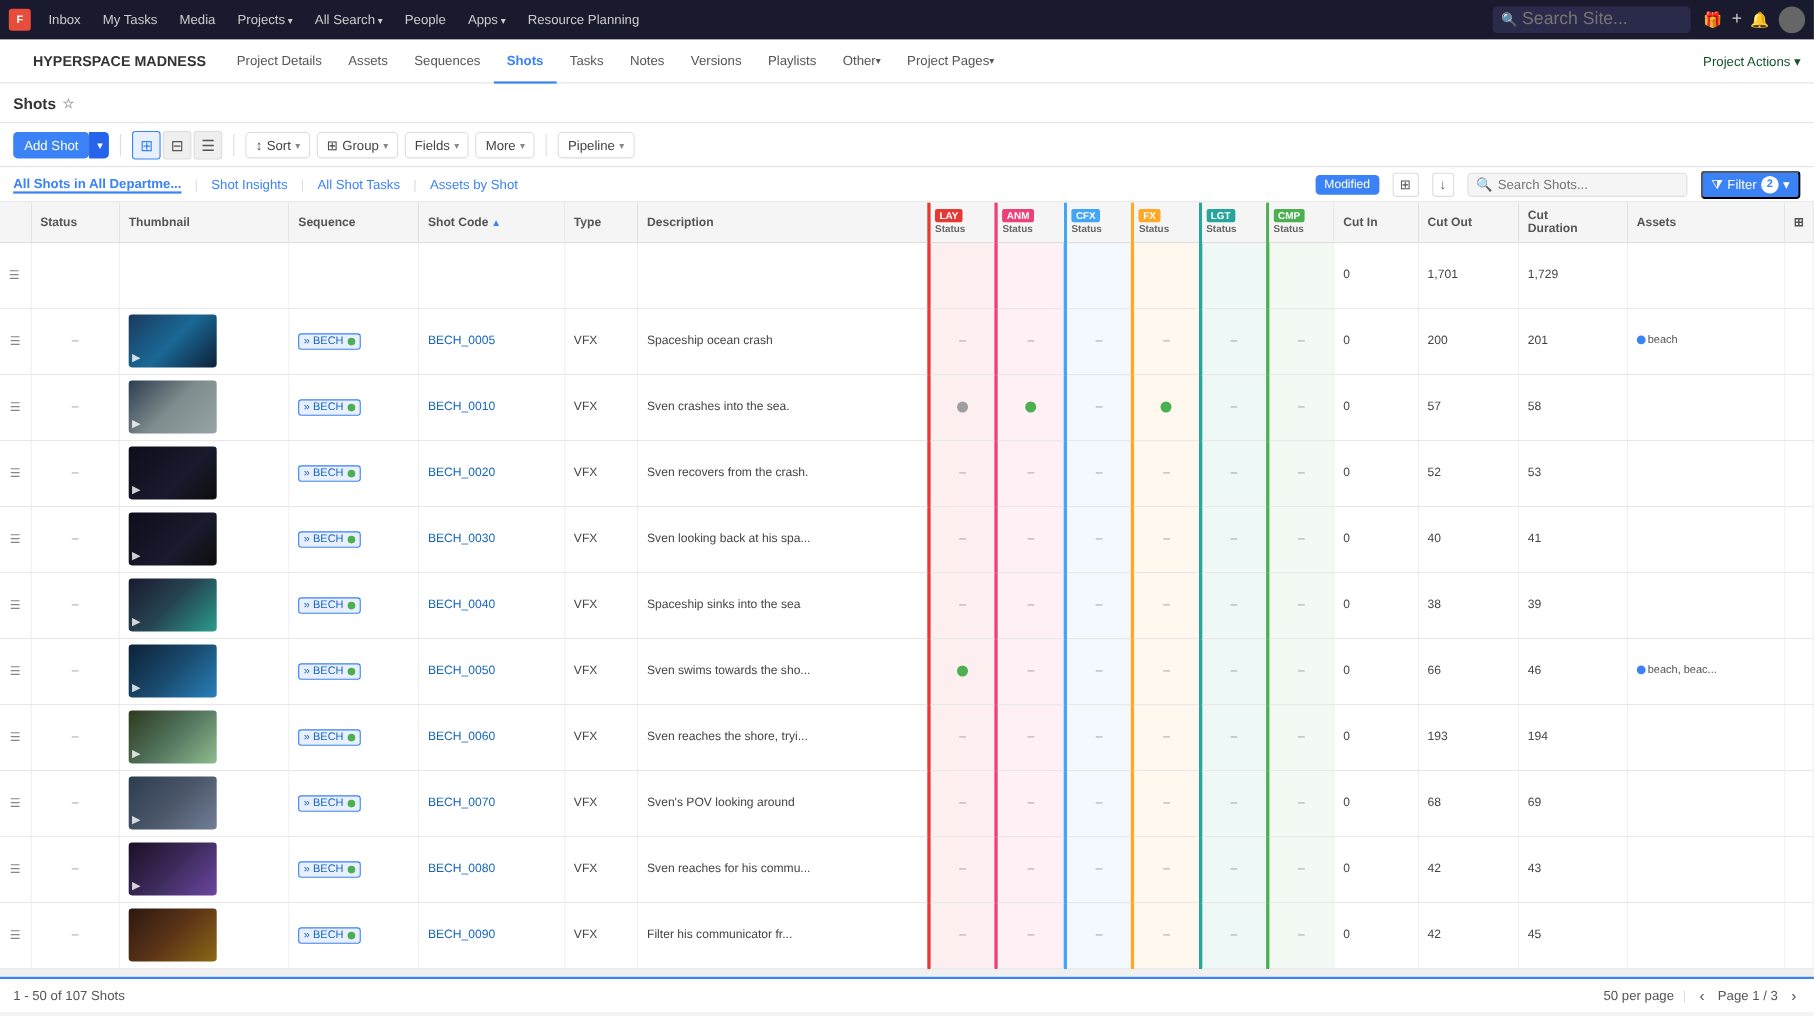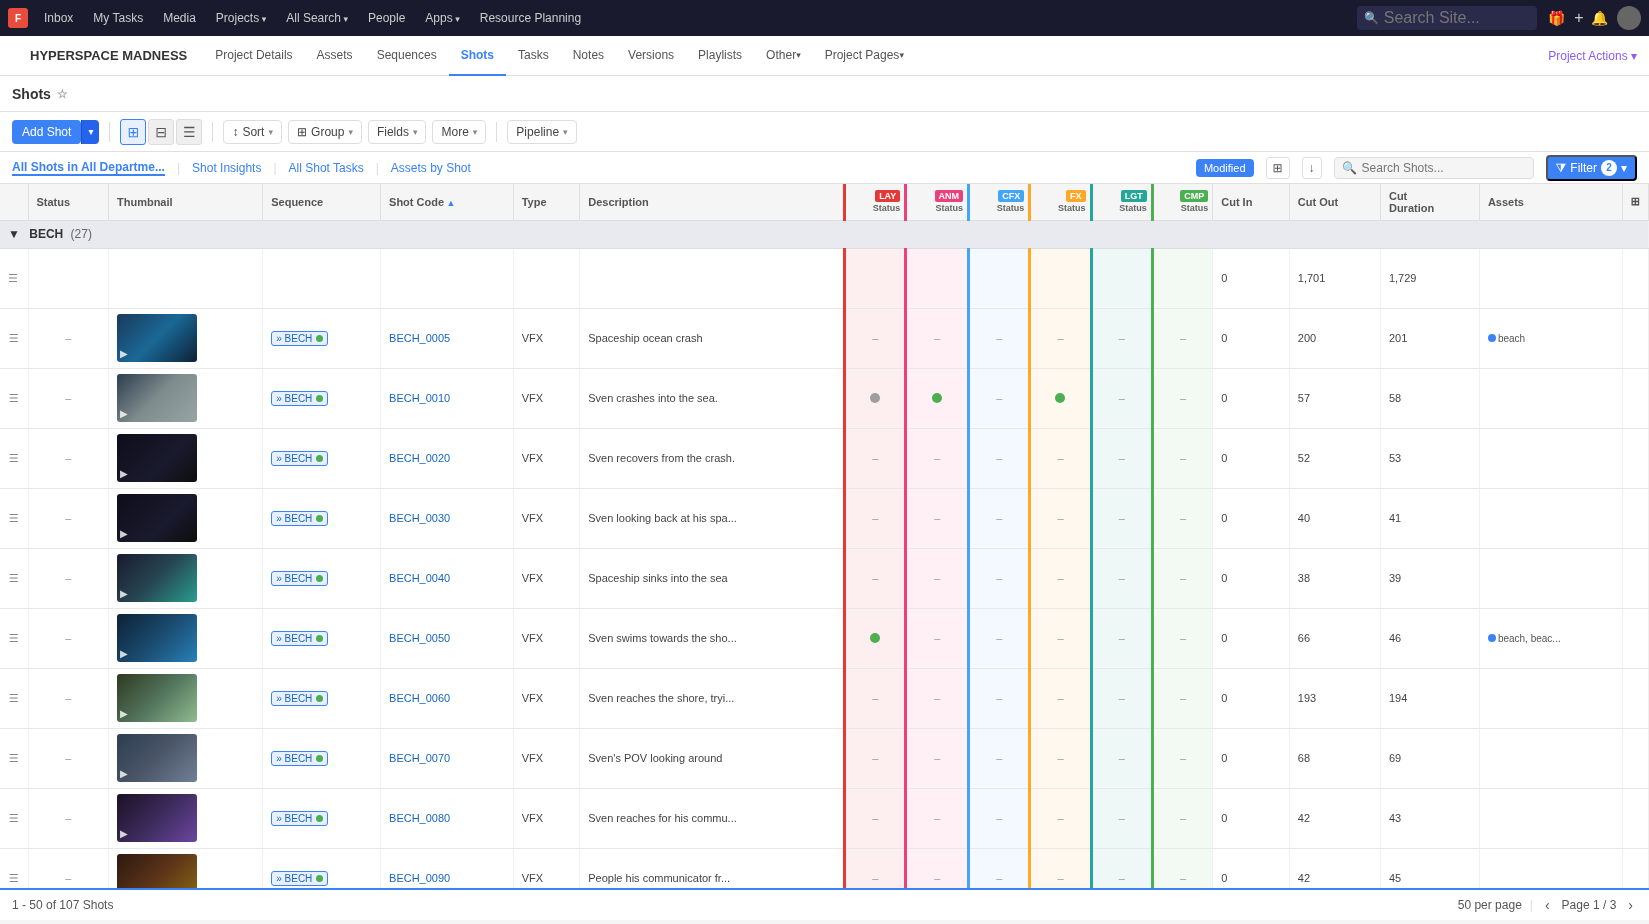--- a/index.html
+++ b/index.html
@@ -18,21 +18,21 @@
     .top-nav-icons { display: flex; align-items: center; gap: 8px; margin-left: 8px; }
     .top-nav-icon { color: #ccc; cursor: pointer; font-size: 14px; }
 
     
     .project-nav { display: flex; align-items: center; height: 40px; background: #fff; border-bottom: 1px solid #ddd; padding: 0 12px; gap: 0; }
     .project-title { font-weight: 700; font-size: 13px; color: #333; margin-right: 16px; white-space: nowrap; padding-left: 18px; }
     .project-nav-item { padding: 0 12px; height: 40px; display: flex; align-items: center; font-size: 12px; color: #555; cursor: pointer; border-bottom: 2px solid transparent; white-space: nowrap; }
     .project-nav-item.active { color: #3b82f6; border-bottom: 2px solid #3b82f6; font-weight: 600; }
     .project-nav-item.has-arrow::after { content: ' ▾'; font-size: 9px; }
     .project-nav-spacer { flex: 1; }
-    .project-actions-btn { font-size: 12px; color: #8b5cf6; cursor: pointer; }
+    .project-actions-btn { font-size: 12px; color: #14532d; cursor: pointer; }
 
     
     .page-header { display: flex; align-items: center; height: 36px; background: #fff; padding: 0 12px; border-bottom: 1px solid #e0e0e0; }
     .page-header-title { font-size: 14px; font-weight: 600; color: #333; display: flex; align-items: center; gap: 6px; }
     .star-icon { color: #aaa; font-size: 12px; cursor: pointer; }
 
     
     .toolbar { display: flex; align-items: center; height: 40px; background: #fff; border-bottom: 1px solid #e0e0e0; padding: 0 12px; gap: 6px; }
     .btn-primary { background: #3b82f6; color: white; border: none; border-radius: 4px; padding: 5px 10px; font-size: 12px; cursor: pointer; display: flex; align-items: center; gap: 2px; }
     .btn-primary-arrow { background: #2563eb; color: white; border: none; border-radius: 0 4px 4px 0; padding: 5px 6px; font-size: 10px; cursor: pointer; border-left: 1px solid #1d4ed8; }
@@ -58,21 +58,21 @@
 
     
     .table-container { overflow: auto; height: calc(100vh - 220px); background: #f0f0f0; }
     .shots-table { width: 100%; border-collapse: collapse; background: #fff; }
     .shots-table th { background: #f5f5f5; border-bottom: 1px solid #ddd; border-right: 1px solid #e0e0e0; padding: 4px 8px; font-size: 11px; font-weight: 600; color: #555; text-align: left; white-space: nowrap; position: sticky; top: 0; z-index: 10; height: 36px; }
     .shots-table th.status-col { text-align: center; padding: 2px 4px; }
     .shots-table td { border-bottom: 1px solid #e8e8e8; border-right: 1px solid #f0f0f0; padding: 0 8px; height: 60px; vertical-align: middle; font-size: 11px; color: #444; white-space: nowrap; }
     .group-row td { background: #e8eaf0; font-weight: 700; font-size: 12px; color: #333; padding: 4px 8px; height: 28px; border-bottom: 1px solid #ddd; }
 
     
-    .status-header-cell { display: flex; flex-direction: column; align-items: flex-end; gap: 1px; }
+    .status-header-cell { display: flex; flex-direction: column; align-items: flex-start; gap: 1px; }
     .status-label { color: white; font-size: 9px; font-weight: 700; padding: 1px 4px; border-radius: 2px; white-space: nowrap; }
     .status-sub { font-size: 9px; color: #666; }
 
     
     .col-lay { background: rgba(229, 57, 53, 0.08); border-left: 3px solid #e53935; }
     .col-anm { background: rgba(236, 64, 122, 0.08); border-left: 3px solid #ec407a; }
     .col-cfx { background: rgba(100, 181, 246, 0.08); border-left: 3px solid #42a5f5; }
     .col-fx { background: rgba(255, 167, 38, 0.08); border-left: 3px solid #ffa726; }
     .col-lgt { background: rgba(38, 166, 154, 0.08); border-left: 3px solid #26a69a; }
     .col-cmp { background: rgba(102, 187, 106, 0.08); border-left: 3px solid #4caf50; }
@@ -281,27 +281,20 @@
         <th>
           <span style="white-space: pre; display: block;">Cut
 Duration</span>
         </th>
         <th>Assets</th>
         <th style="width:24px;">⊞</th>
       </tr>
     </thead>
     <tbody>
 
-      <tr class="group-row">
-        <td colspan="18">
-          <span style="cursor:pointer;">▼</span>
-          <span style="margin-left:6px;">BECH</span>
-          <span style="font-weight:400;color:#666;margin-left:4px;">(27)</span>
-        </td>
-      </tr>
 
       <tr>
         <td><span class="row-icon">☰</span></td>
         <td></td>
         <td class="thumb-cell"></td>
         <td></td>
         <td></td>
         <td></td>
         <td></td>
         <td class="col-lay"></td>
@@ -593,21 +586,21 @@
         
       </div>
     </td>
     <td>
       <span class="seq-tag">» BECH <span class="green-dot"></span></span>
     </td>
     <td>
       <a class="shot-link" href="#">BECH_0090</a>
     </td>
     <td>VFX</td>
-    <td style="max-width:180px;overflow:hidden;text-overflow:ellipsis;">People his communicator fr...</td>
+    <td style="max-width:180px;overflow:hidden;text-overflow:ellipsis;">Filter his communicator fr...</td>
     <td class="col-lay" style="text-align:center;"><span class="dash">–</span></td>
     <td class="col-anm" style="text-align:center;"><span class="dash">–</span></td>
     <td class="col-cfx" style="text-align:center;"><span class="dash">–</span></td>
     <td class="col-fx" style="text-align:center;"><span class="dash">–</span></td>
     <td class="col-lgt" style="text-align:center;"><span class="dash">–</span></td>
     <td class="col-cmp" style="text-align:center;"><span class="dash">–</span></td>
     <td>0</td>
     <td>42</td>
     <td>45</td>
     <td></td>

